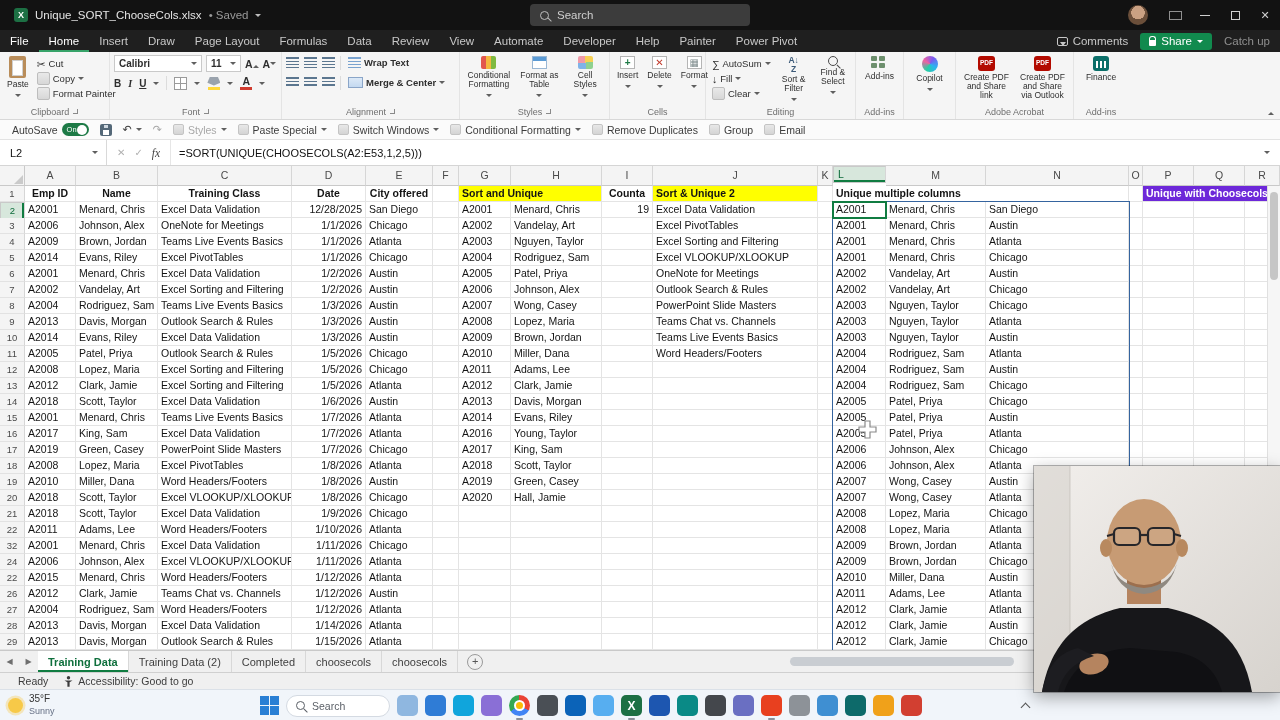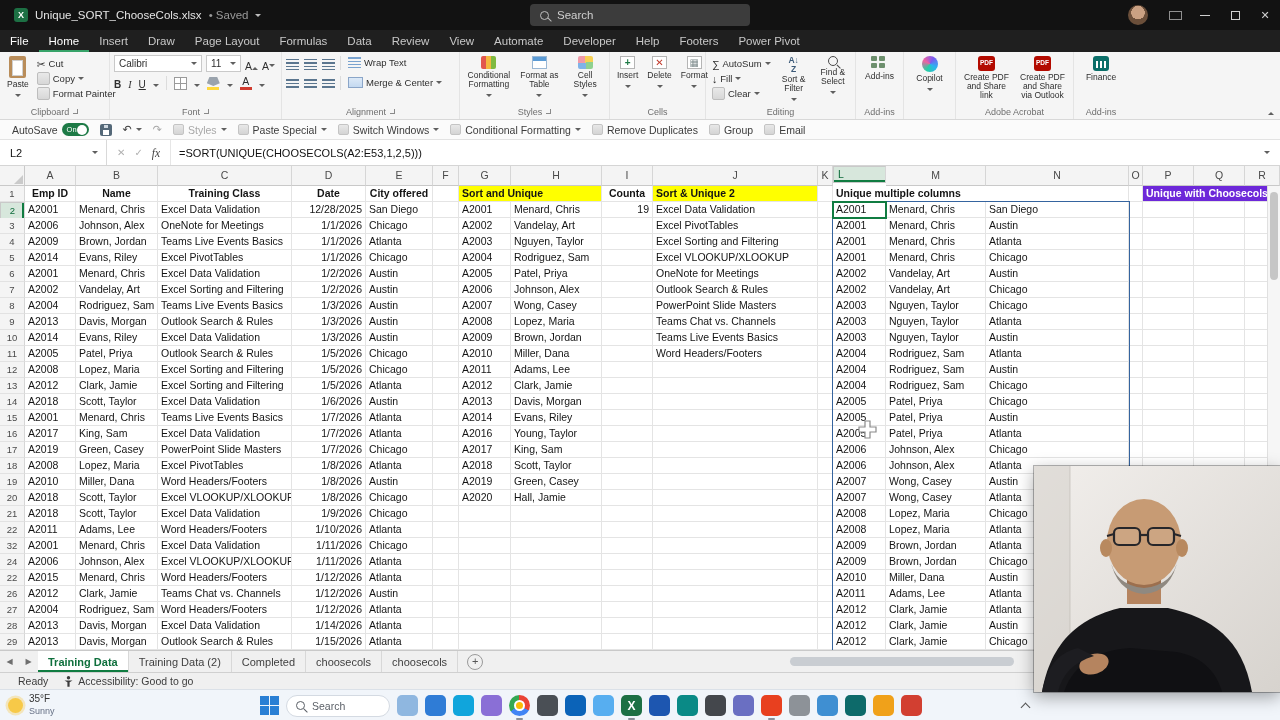--- a/index.html
+++ b/index.html
@@ -49,21 +49,21 @@
 #ribbon{top:52px;height:68px;background:#f5f5f5;border-bottom:1px solid #d8d8d8;display:flex;font-size:10px;color:#2e2e2e;overflow:hidden;}
 .grp{display:flex;flex-direction:column;border-right:1px solid #e4e4e4;padding:3px 4px 0;flex:none;}
 .grp-body{display:flex;flex:1;gap:3px;align-items:flex-start;}
 .grp-body.col{flex-direction:column;}
 .grp-label{height:15px;display:flex;align-items:center;justify-content:center;gap:4px;color:#6e6e6e;font-size:9px;}
 .dlg{width:5px;height:5px;border-right:1px solid #8a8a8a;border-bottom:1px solid #8a8a8a;}
 .bigbtn{display:flex;flex-direction:column;align-items:center;gap:2px;padding:1px 3px;text-align:center;line-height:1.05;}
 .bigbtn .cap{font-size:8.5px;}
 .smalls{display:flex;flex-direction:column;justify-content:space-between;height:47px;padding:1px 0;}
 .sbtn{display:flex;align-items:center;gap:3px;height:15px;padding:0 2px;font-size:9.5px;white-space:nowrap;}
-.hrow{display:flex;align-items:flex-end;gap:4px;}
+.hrow{display:flex;align-items:center;gap:4px;font-weight:bold;}
 .gly{font-size:10.5px;line-height:12px;}
 .sel{height:17px;border:1px solid #c9c9c9;background:#fff;display:flex;align-items:center;justify-content:space-between;padding:0 4px;font-size:10px;}
 .ico{width:13px;height:13px;flex:none;background:linear-gradient(#e9e9e9,#d7d7d7);border:1px solid #bdbdbd;border-radius:2px;}
 .i-paste{width:17px;height:22px;background:#b98d5a;border-radius:2px;position:relative;}
 .i-paste::after{content:"";position:absolute;left:3px;top:4px;right:3px;bottom:2px;background:#fff;border:1px solid #d0d0d0;}
 .i-lines{width:13px;height:11px;background:repeating-linear-gradient(180deg,#5b768f 0 1.5px,transparent 1.5px 3.5px);flex:none;}
 .i-lines.blue{background:repeating-linear-gradient(180deg,#7aa3cf 0 1.5px,transparent 1.5px 3.5px);}
 .i-merge{width:15px;height:11px;border:1px solid #8aa5c8;background:linear-gradient(#dce9f7,#c4d9f0);flex:none;}
 .i-borders{width:13px;height:13px;border:1px solid #9a9a9a;background:linear-gradient(transparent 5px,#9a9a9a 5px 6px,transparent 6px),linear-gradient(90deg,transparent 5px,#9a9a9a 5px 6px,transparent 6px),#fff;flex:none;}
 .i-fillb{width:13px;height:9px;background:#9aa3ad;clip-path:polygon(20% 0,80% 0,100% 70%,50% 100%,0 70%);display:inline-block;}
@@ -202,23 +202,35 @@
       <div class="rtab">Insert</div>
       <div class="rtab">Draw</div>
       <div class="rtab">Page Layout</div>
       <div class="rtab">Formulas</div>
       <div class="rtab">Data</div>
       <div class="rtab">Review</div>
       <div class="rtab">View</div>
       <div class="rtab">Automate</div>
       <div class="rtab">Developer</div>
       <div class="rtab">Help</div>
-      <div class="rtab">Footers</div>
+      <div class="rtab">Painter</div>
       <div class="rtab">Power Pivot</div>
     </div>
+  <div class="tr-right">
+    <span class="cmt">
+      <span class="cmt-icon"></span>
+      <span>Comments</span>
+    </span>
+    <span class="share-pill">
+      <span class="lock"></span>
+      <span>Share</span>
+      <span class="chev"></span>
+    </span>
+    <span class="catchup">Catch up</span>
+  </div>
 </div>
 
 <div class="band" id="ribbon">
 
   <div class="grp" style="width:110px">
     <div class="grp-body">
       <div class="bigbtn">
         <span class="i-paste"></span>
         <span class="cap">Paste</span>
           <span class="chev"></span>

